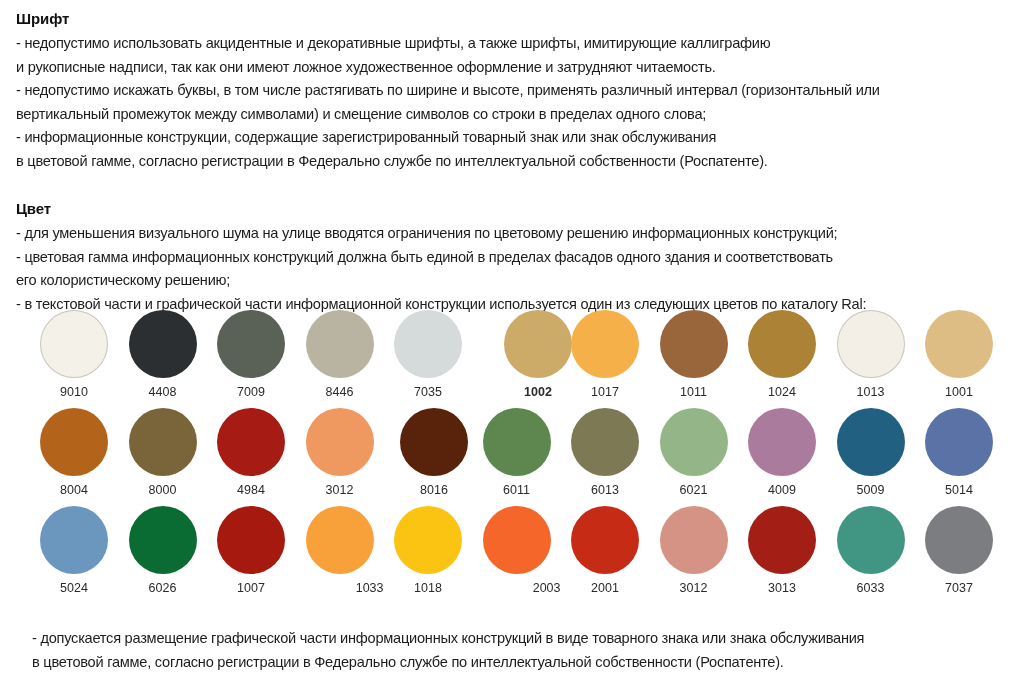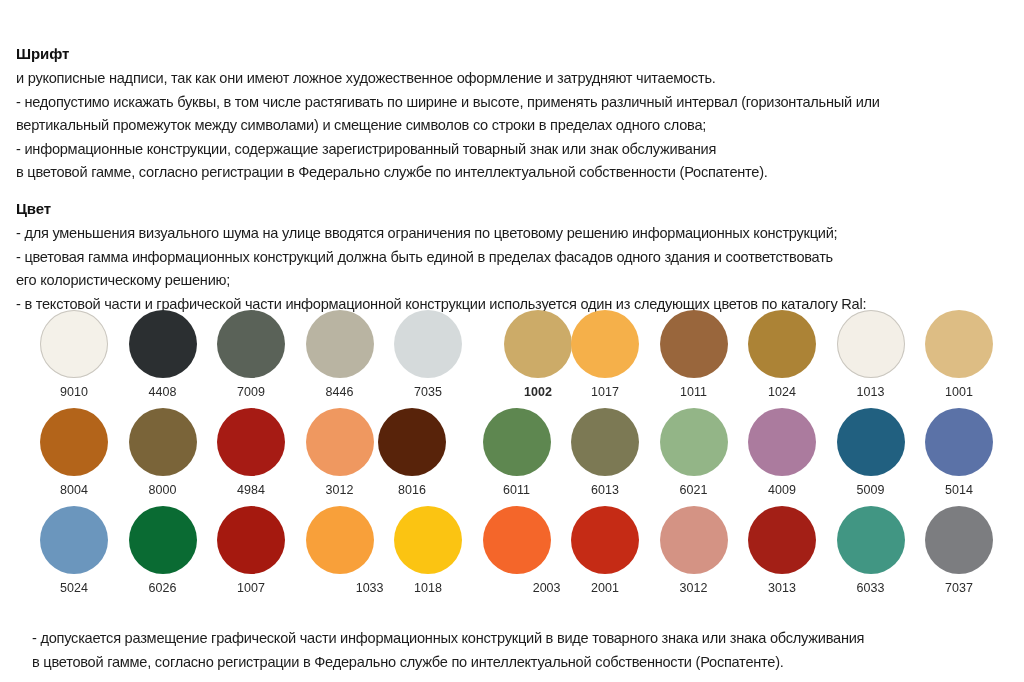--- a/index.html
+++ b/index.html
@@ -38,21 +38,21 @@
     color: #111111;
   }
   .para-line {
     font-size: 14.6px;
     line-height: 23.5px;
     letter-spacing: -0.25px;
     white-space: nowrap;
     color: #1c1c1c;
   }
 
-  #font-block { top: 8px; margin-top: 35px; }
+  #font-block { top: 8px; }
   #color-block { top: 198px; }
   #footer-block { top: 626px; left: 32px; width: 976px; }
 
   #footer-block .para-line {
     line-height: 24px;
   }
 
   
   .swatch-grid {
     position: absolute;
@@ -90,20 +90,21 @@
     font-family: "Liberation Sans", "DejaVu Sans", sans-serif;
   }
 </style>
 </head>
 <body>
 
 <div class="page">
 
   <div class="text-block" id="font-block">
     <div class="section-heading">Шрифт</div>
+    <div class="para-line">- недопустимо использовать акцидентные и декоративные шрифты, а также шрифты, имитирующие каллиграфию</div>
     <div class="para-line">и рукописные надписи, так как они имеют ложное художественное оформление и затрудняют читаемость.</div>
     <div class="para-line">- недопустимо искажать буквы, в том числе растягивать по ширине и высоте, применять различный интервал (горизонтальный или</div>
     <div class="para-line">вертикальный промежуток между символами) и смещение символов со строки в пределах одного слова;</div>
     <div class="para-line">-  информационные конструкции, содержащие зарегистрированный товарный знак или знак обслуживания</div>
     <div class="para-line">в цветовой гамме, согласно регистрации в Федерально службе по интеллектуальной собственности  (Роспатенте).</div>
   </div>
 
   <div class="text-block" id="color-block">
     <div class="section-heading">Цвет</div>
     <div class="para-line">- для уменьшения визуального шума на улице вводятся ограничения по цветовому решению информационных конструкций;</div>
@@ -169,21 +170,21 @@
           <span class="swatch-label">8000</span>
         </div>
         <div class="swatch-cell" style="left: 177px;">
           <span class="swatch-dot" style="background: rgb(166, 27, 20);"></span>
           <span class="swatch-label">4984</span>
         </div>
         <div class="swatch-cell" style="left: 265.5px;">
           <span class="swatch-dot" style="background: rgb(239, 152, 96);"></span>
           <span class="swatch-label">3012</span>
         </div>
-        <div class="swatch-cell" style="left: 338px;">
+        <div class="swatch-cell" style="left: 360px;">
           <span class="swatch-dot" style="background: rgb(88, 35, 10);"></span>
           <span class="swatch-label">8016</span>
         </div>
         <div class="swatch-cell" style="left: 442.5px;">
           <span class="swatch-dot" style="background: rgb(94, 135, 80);"></span>
           <span class="swatch-label">6011</span>
         </div>
         <div class="swatch-cell" style="left: 531px;">
           <span class="swatch-dot" style="background: rgb(124, 121, 84);"></span>
           <span class="swatch-label">6013</span>

